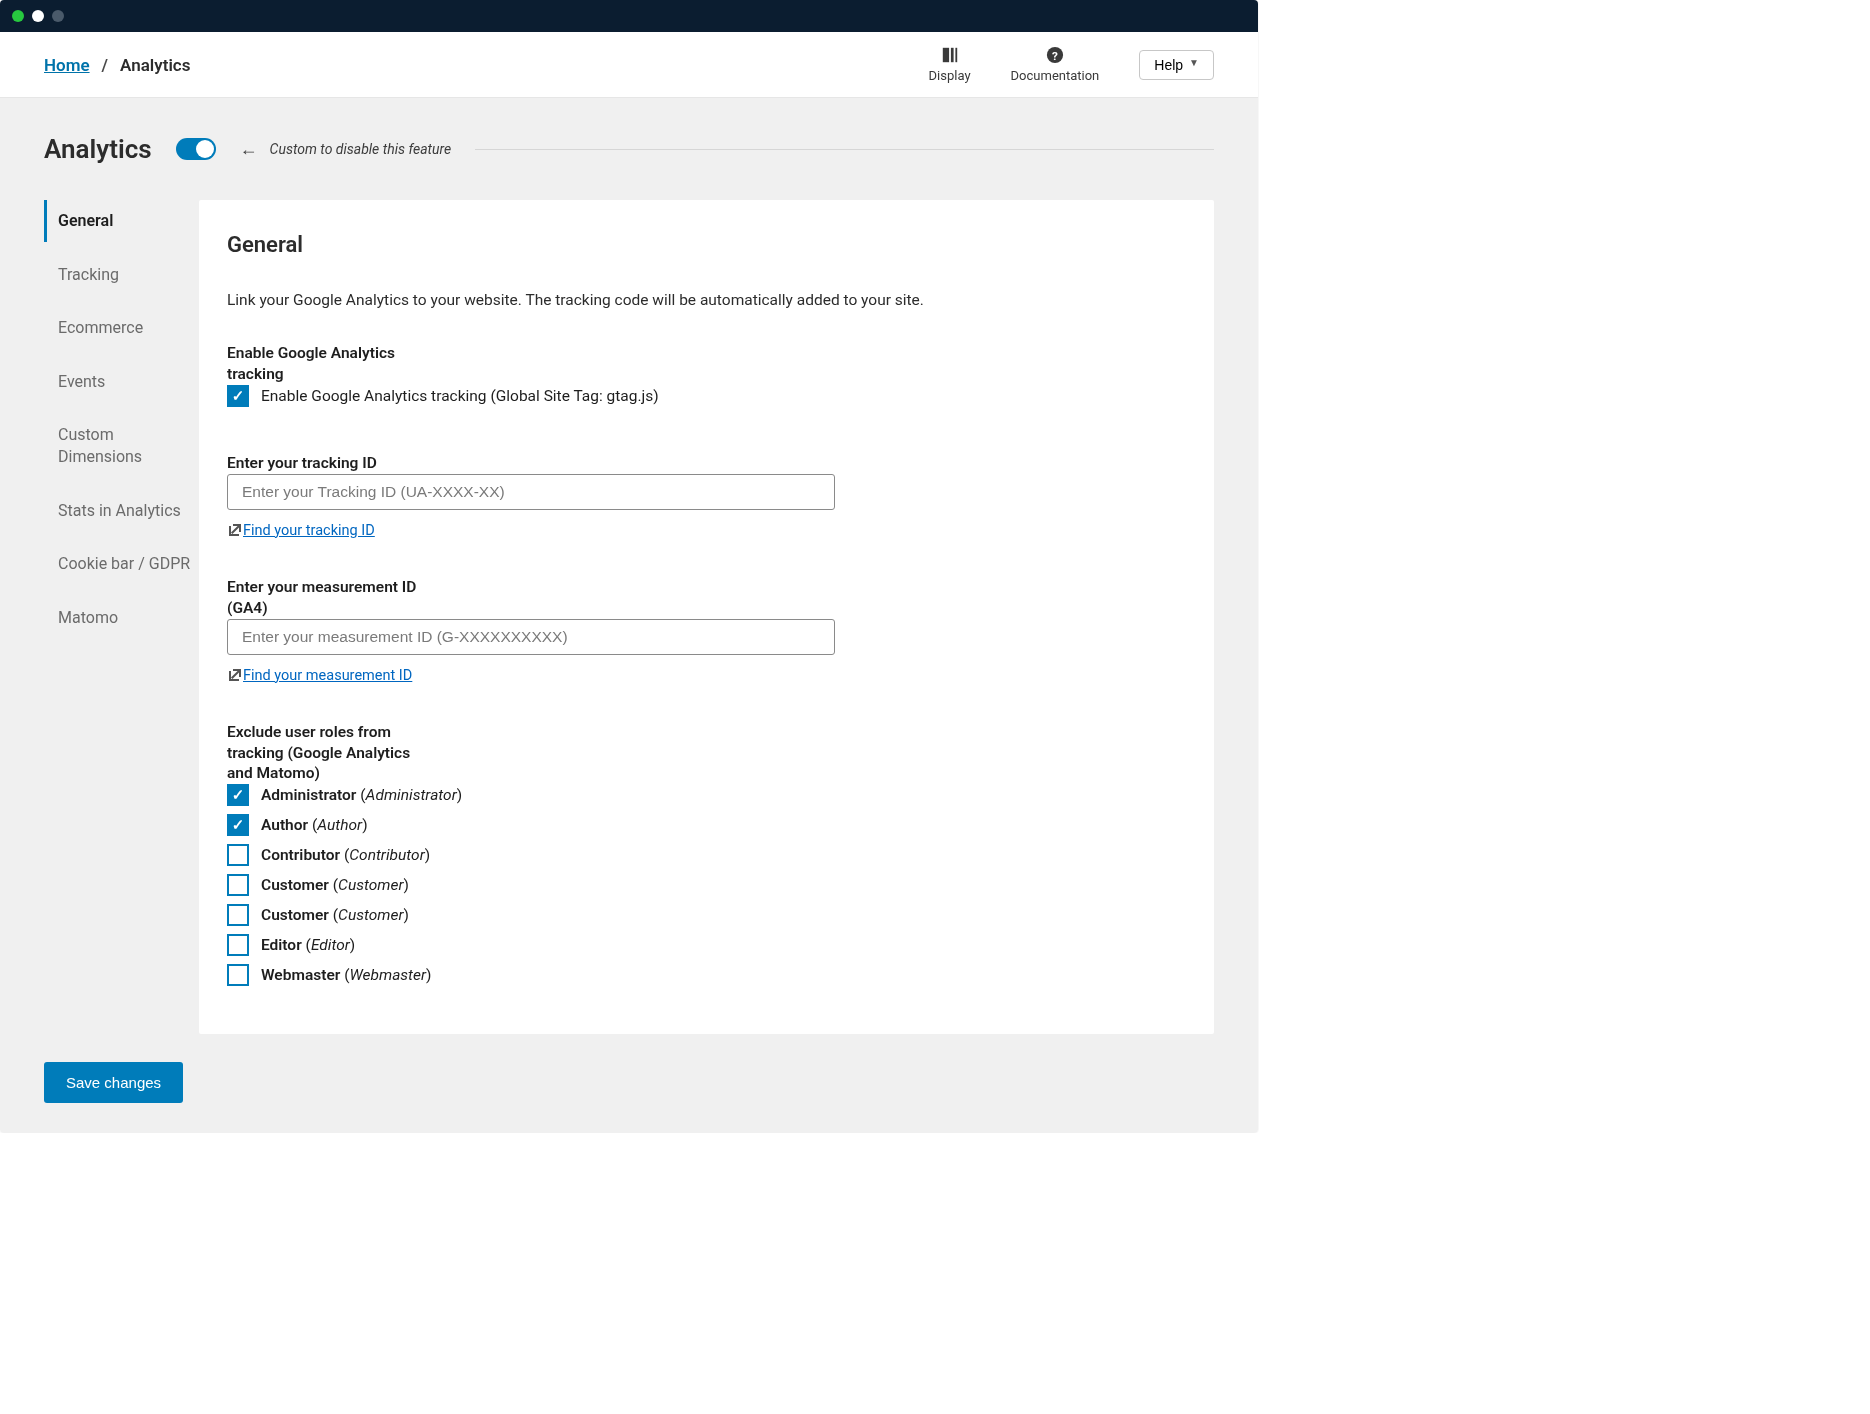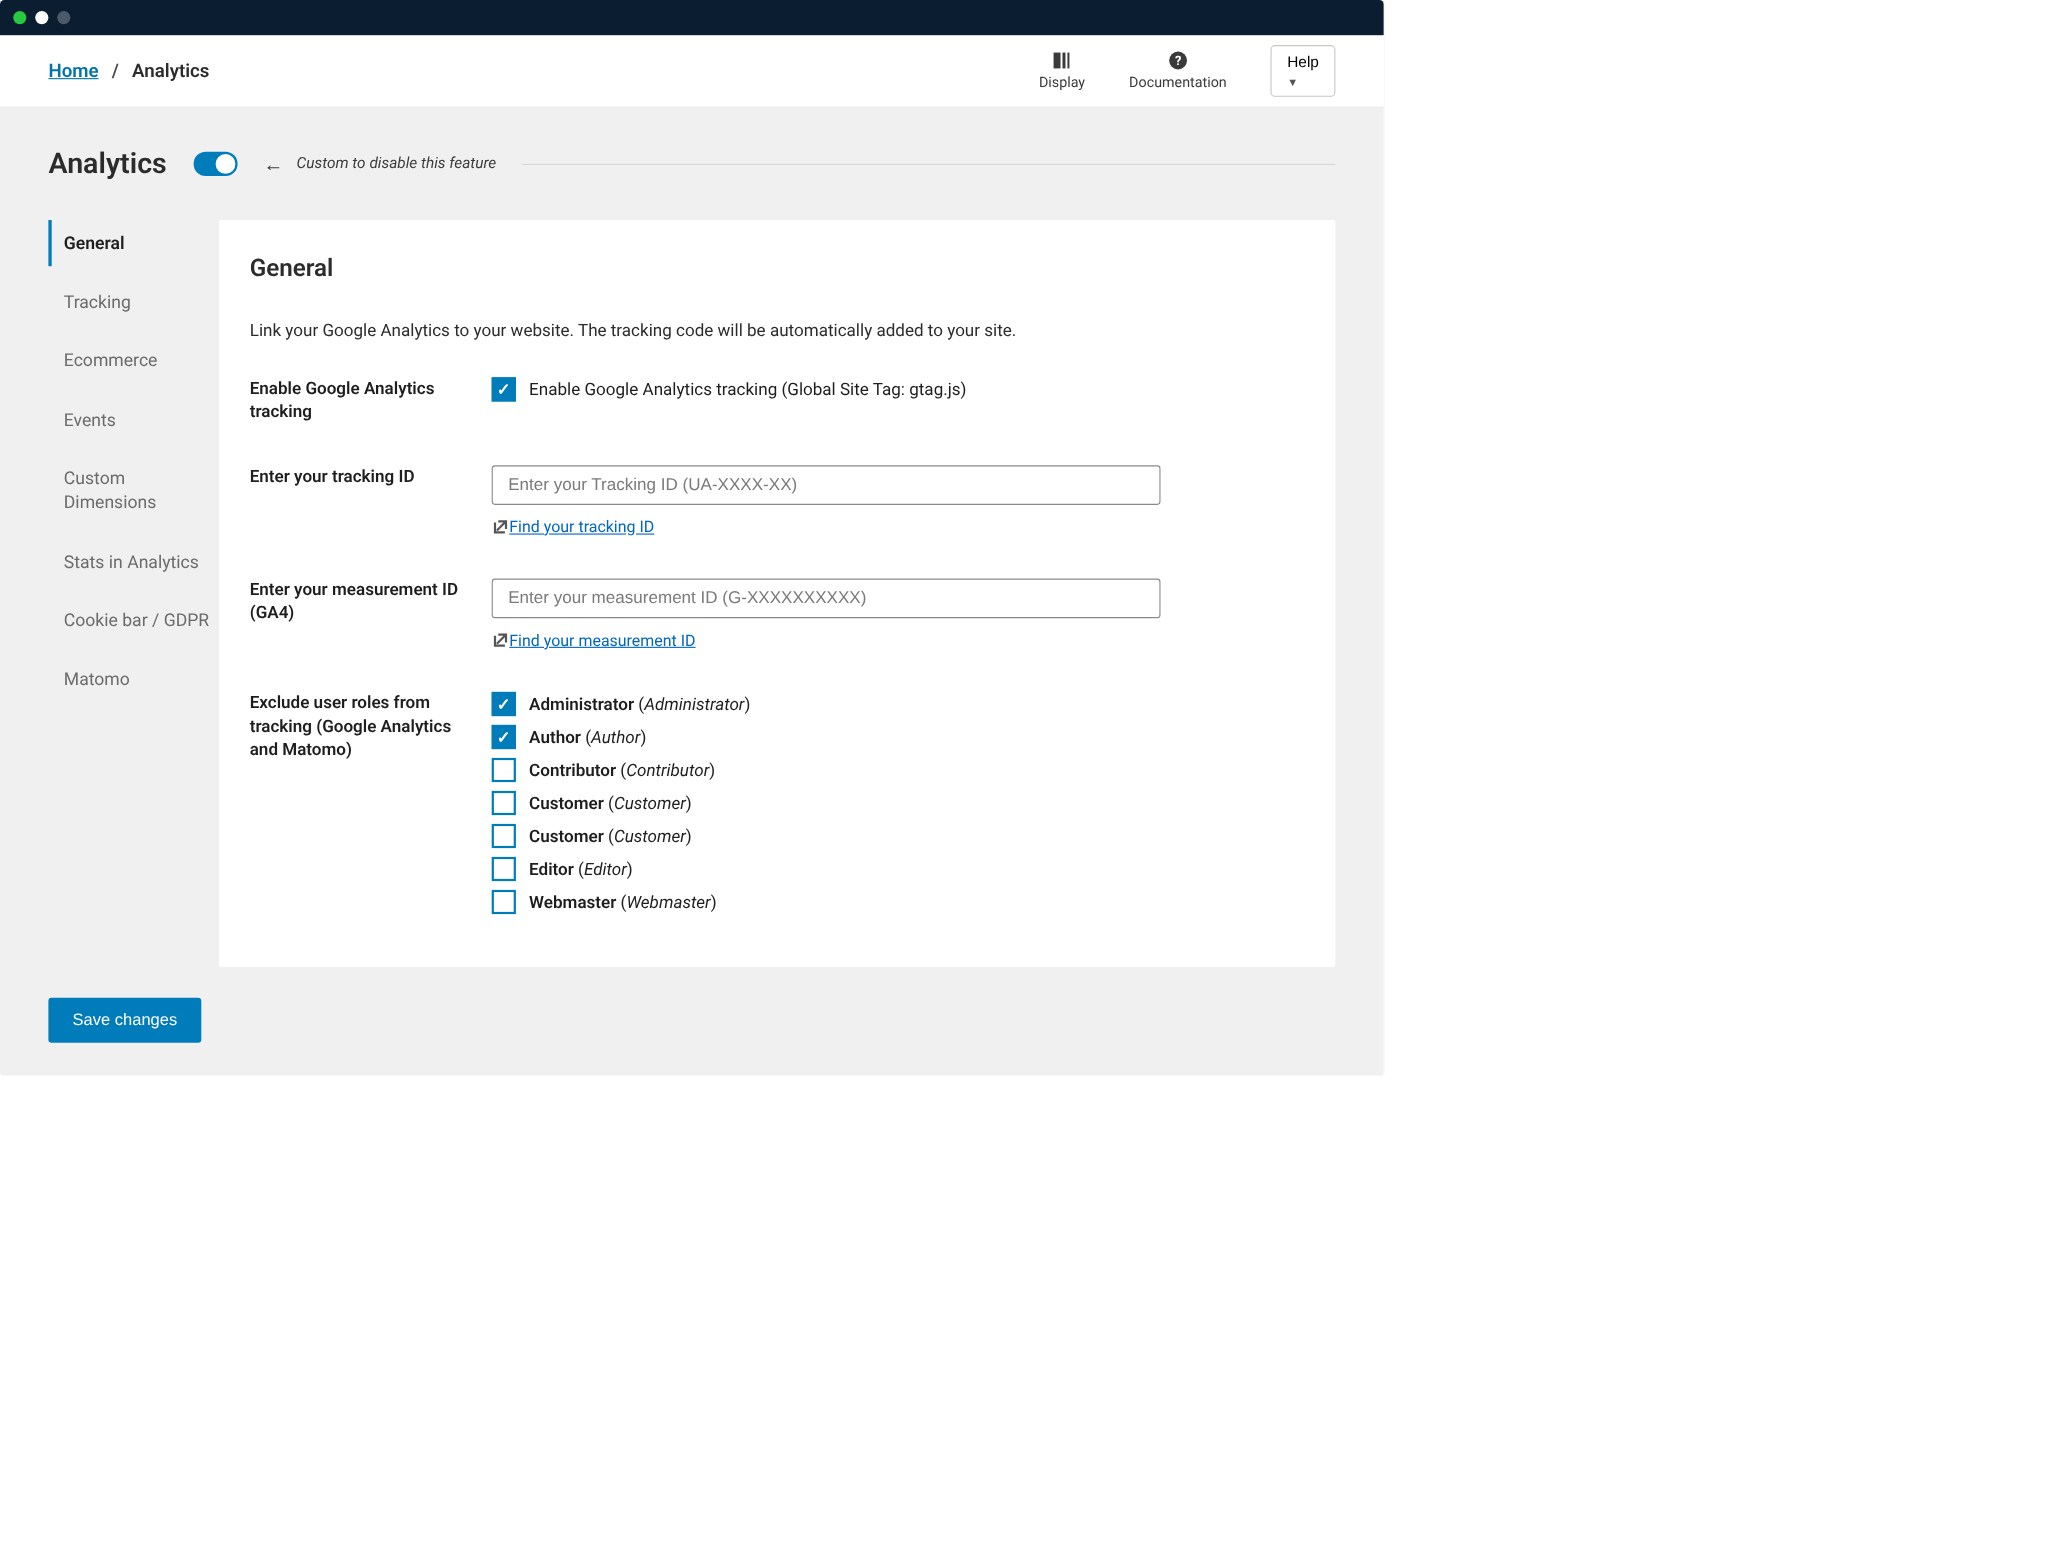--- a/index.html
+++ b/index.html
@@ -68,21 +68,20 @@
   .help-btn {
     border: 1px solid #c7c7c7;
     border-radius: 4px;
     padding: 6px 14px;
     background: #fff;
     font-size: 14px;
     display: inline-flex;
     align-items: flex-start;
     gap: 6px;
     cursor: pointer;
-    flex-direction: column;
   }
   .help-btn .triangle { font-size: 10px; color:#555; }
 
   .content {
     background: #f0f0f0;
     padding: 36px 44px 30px 44px;
     min-height: 880px;
   }
 
   .page-head {
@@ -165,20 +164,21 @@
   .panel .desc {
     font-size: 15.5px;
     color: #2c2c2c;
     margin-bottom: 34px;
   }
 
   .form-row {
     display: flex;
     align-items: flex-start;
     margin-bottom: 38px;
+    flex-direction: column;
   }
   .form-row .label {
     width: 220px;
     flex-shrink: 0;
     font-weight: 600;
     font-size: 15.5px;
     color: #1e1e1e;
     line-height: 1.35;
     padding-right: 12px;
   }

